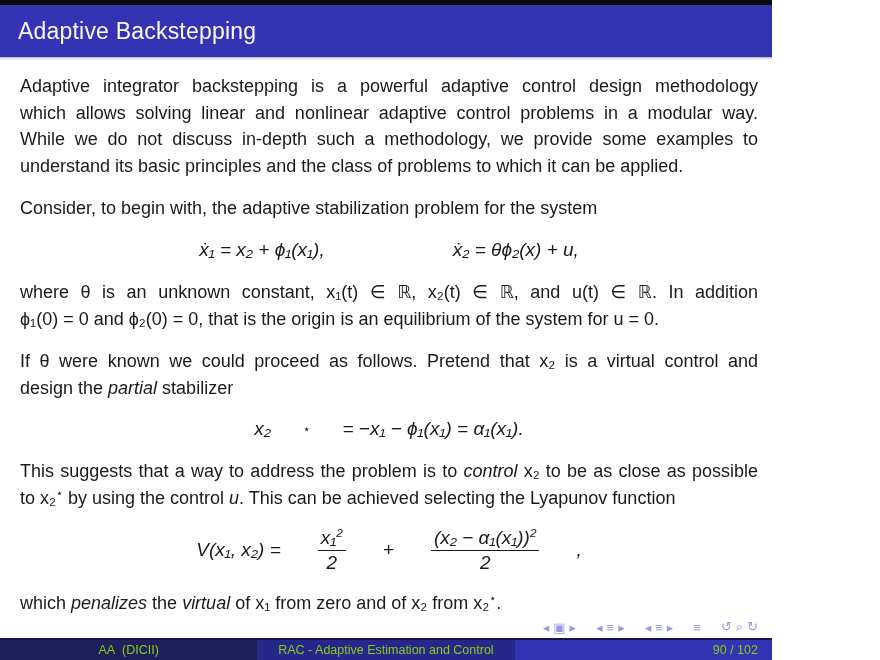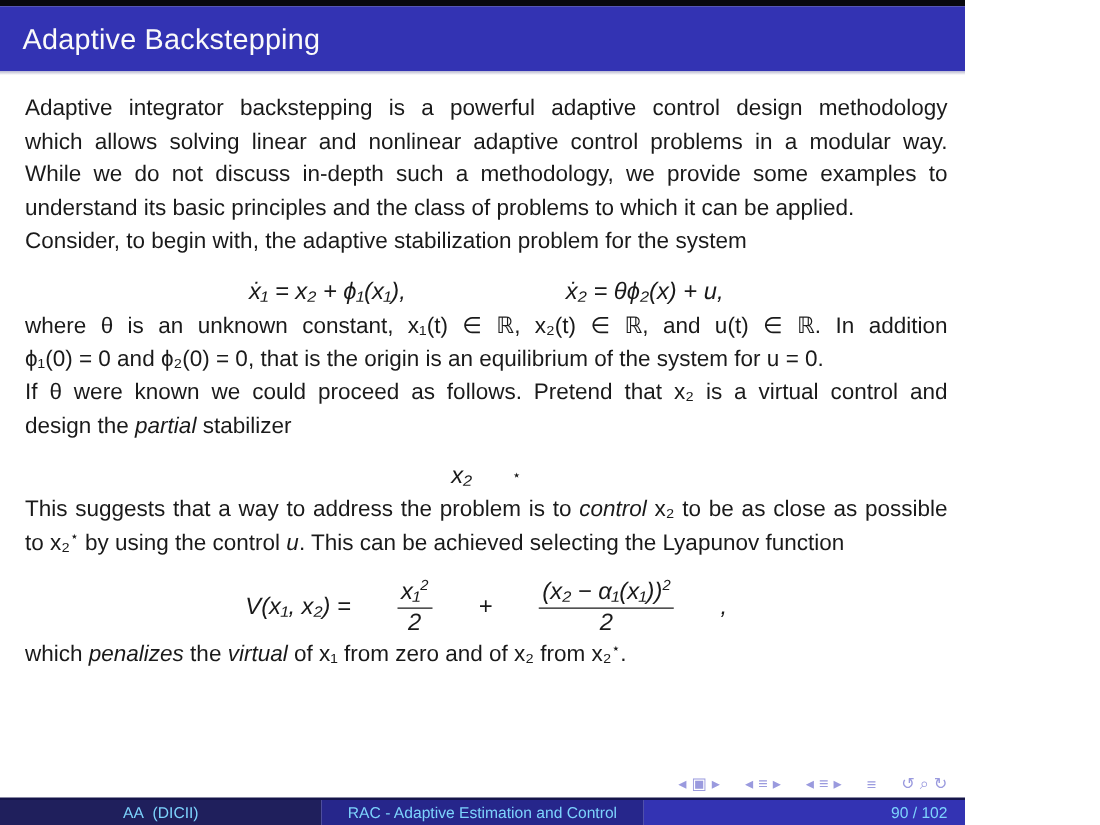--- a/index.html
+++ b/index.html
@@ -11,21 +11,21 @@
   }
   .slide{width:772px;height:660px;position:relative;}
   .topbar{height:5px;background:#08080f;}
   .frametitle{
     height:52px;display:flex;align-items:center;
     padding-left:18px;box-sizing:border-box;
     color:#fafafa;font-size:23px;letter-spacing:0.2px;
   }
   .titleshadow{height:3px;background:linear-gradient(#b9b9cf,#ffffff);}
   .content{padding:13px 14px 0 20px;}
-  .para{}
+  .para{margin-top:16px;}
   .para:first-child{margin-top:0;}
   .line{font-size:18px;line-height:26.6px;white-space:normal;}
   .jline{text-align:justify;text-align-last:justify;}
   .em{font-style:italic;}
   sup{font-size:62%;line-height:0;}
   .eq{
     margin-top:15px;text-align:center;font-style:italic;
     font-size:19px;line-height:26px;
     display:flex;justify-content:center;align-items:center;gap:32px;
   }
@@ -38,21 +38,21 @@
   .frac .den{padding-top:1px;}
   .nav{
     position:absolute;right:10px;bottom:25px;
     color:#9a9ade;font-size:13px;display:flex;align-items:center;
   }
   .nav span{cursor:pointer;padding:0 2px;}
   .nav .grp{margin-left:12px;display:inline-flex;}
   .footer{
     position:absolute;left:0;right:0;bottom:0;height:20px;
     display:flex;border-top:2px solid #15154a;
-    color:#7dd3fc;font-size:12.5px;
+    color:#84cc16;font-size:12.5px;
   }
   .footer>div{display:flex;align-items:center;justify-content:center;height:100%;box-sizing:border-box;}
   .f1{width:33.33%;}
   .f2{width:33.33%;}
   .f3{width:33.34%;justify-content:flex-end !important;padding-right:14px;}
 </style>
 </head>
 <body>
 
 <div class="slide">
@@ -81,20 +81,21 @@
         <div class="line jline"><span>where θ is an unknown constant, x₁(t) ∈ ℝ, x₂(t) ∈ ℝ, and u(t) ∈ ℝ. In addition</span></div>
         <div class="line"><span>ϕ₁(0) = 0 and ϕ₂(0) = 0, that is the origin is an equilibrium of the system for u = 0.</span></div>
       </div>
       <div class="para">
         <div class="line jline"><span>If θ were known we could proceed as follows. Pretend that x₂ is a virtual control and</span></div>
         <div class="line"><span>design the </span><span class="em">partial</span><span> stabilizer</span></div>
       </div>
       <div class="eq">
         <span>x₂</span>
         <sup>⋆</sup>
+        <span> = −x₁ − ϕ₁(x₁) = α₁(x₁).</span>
       </div>
       <div class="para">
         <div class="line jline"><span>This suggests that a way to address the problem is to </span><span class="em">control</span><span> x₂ to be as close as possible</span></div>
         <div class="line"><span>to x₂</span><sup>⋆</sup><span> by using the control </span><span class="em">u</span><span>. This can be achieved selecting the Lyapunov function</span></div>
       </div>
       <div class="eq">
         <span>V(x₁, x₂) = </span>
         <span class="frac">
           <span class="num"><span>x₁</span><sup>2</sup></span>
           <span class="den"><span>2</span></span>

